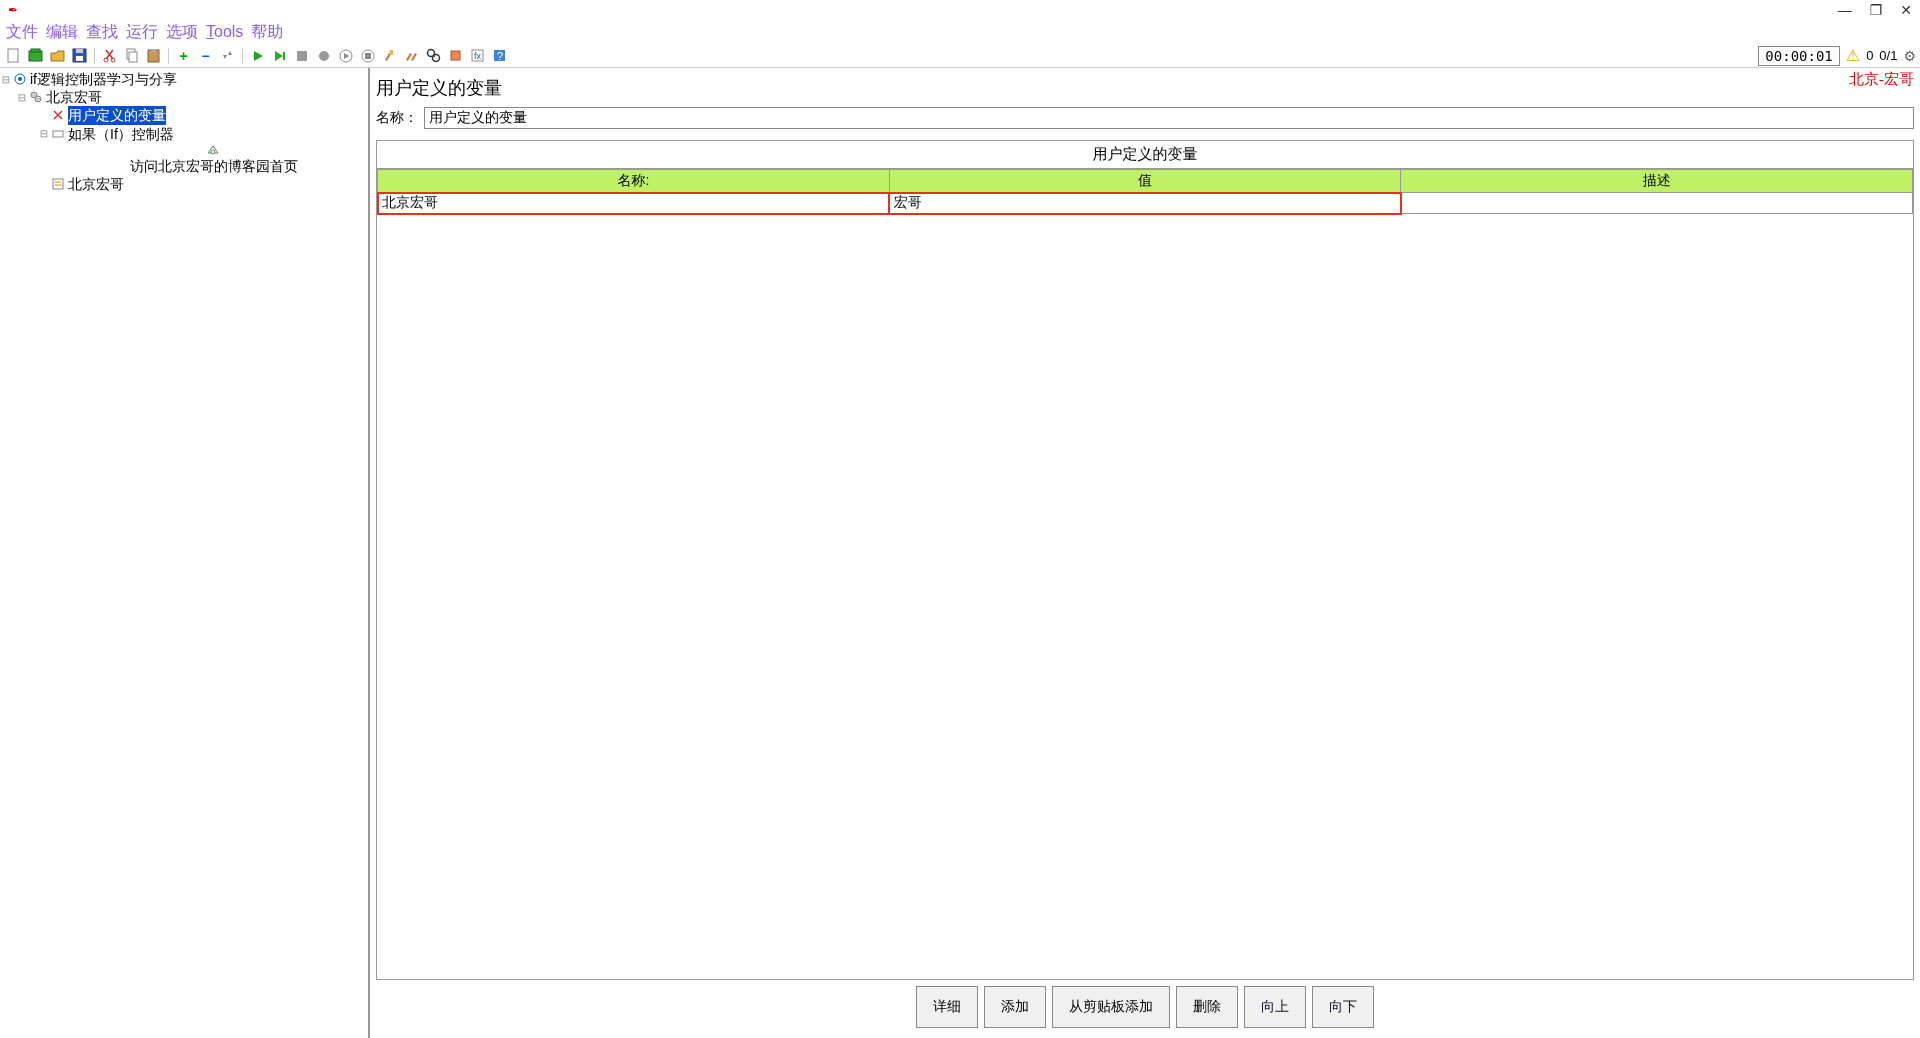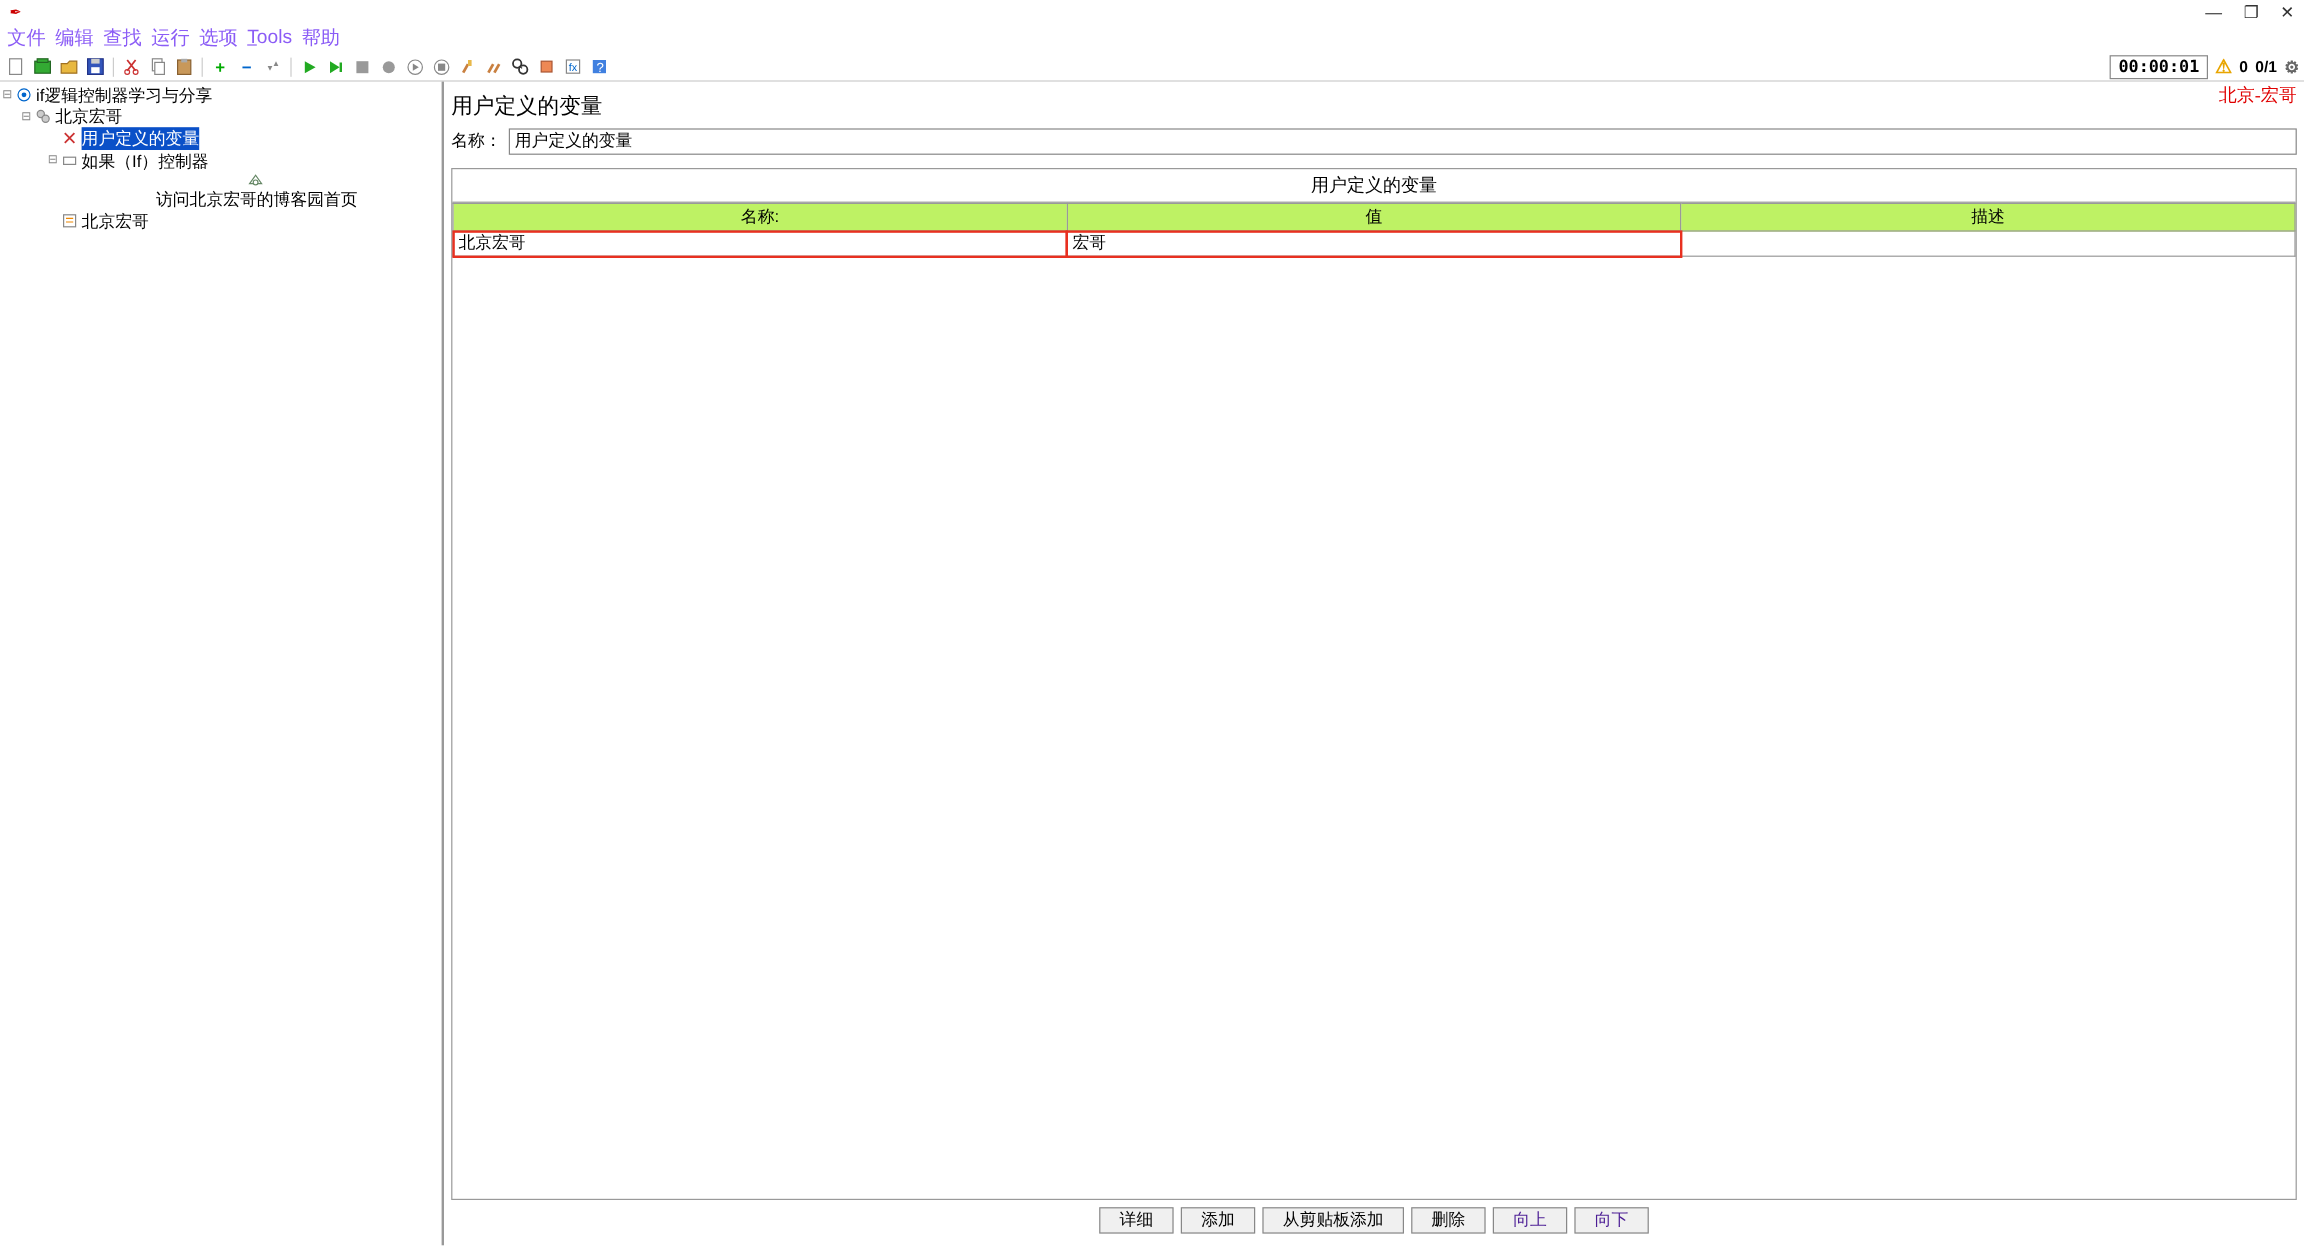--- a/index.html
+++ b/index.html
@@ -10,21 +10,21 @@
 .titlebar .controls { margin-left: auto; display: flex; gap: 18px; font-size: 14px; color: #333; }
 .titlebar .controls span { cursor: pointer; }
 
 .menubar { height: 24px; display: flex; align-items: center; padding: 0 6px; gap: 8px; font-size: 16px; color: #8b5cf6; }
 .menubar span { cursor: pointer; }
 .menubar .underline { text-decoration: underline; }
 
 .toolbar { height: 24px; display: flex; align-items: center; padding: 0 4px; gap: 3px; border-bottom: 1px solid #ccc; }
 .toolbar .btn { width: 19px; height: 19px; display: flex; align-items: center; justify-content: center; cursor: pointer; font-size: 14px; }
 .toolbar .sep { width: 1px; height: 16px; background: #ccc; margin: 0 2px; }
-.toolbar .right { margin-left: auto; display: flex; align-items: center; gap: 6px; font-weight: bold; }
+.toolbar .right { margin-left: auto; display: flex; align-items: center; gap: 6px; }
 .toolbar .timer { border: 1px solid #888; padding: 1px 6px; font-family: monospace; font-size: 14px; background: #fff; }
 .toolbar .warn { color: #e8a500; font-size: 16px; }
 .toolbar .gear { color: #666; font-size: 14px; }
 
 .main { display: flex; height: calc(100vh - 68px); }
 .tree-pane { width: 370px; border-right: 2px solid #999; overflow: auto; padding: 2px 0; font-size: 14px; line-height: 1.3; }
 .tree-node { white-space: nowrap; display: flex; align-items: center; }
 .tree-toggle { width: 12px; text-align: center; color: #888; font-size: 10px; cursor: pointer; }
 .tree-icon { width: 16px; display: inline-flex; justify-content: center; margin-right: 2px; }
 .tree-label { cursor: pointer; }
@@ -43,22 +43,22 @@
 
 .vars-section { flex: 1; display: flex; flex-direction: column; border: 1px solid #999; margin-top: 8px; }
 .vars-title { text-align: center; font-size: 15px; padding: 4px 0; border-bottom: 1px solid #999; }
 .vars-table { width: 100%; border-collapse: collapse; table-layout: fixed; }
 .vars-table th { border: 1px solid #999; background: #bef264; font-weight: normal; font-size: 14px; padding: 2px; }
 .vars-table td { border: 1px solid #999; font-size: 14px; padding: 1px 4px; height: 18px; }
 .highlight-row td:nth-child(1), .highlight-row td:nth-child(2) { outline: 2px solid #e83020; outline-offset: -1px; }
 .vars-body { flex: 1; overflow: auto; }
 
 .button-row { display: flex; justify-content: center; gap: 6px; padding: 6px 0; }
-.button-row button { border: 1px solid #888; background: #f0f0f0; padding: 1px 16px; font-size: 14px; cursor: pointer; font-family: inherit; }
-.button-row button:disabled { color: #4c1d95; }
+.button-row button { border: 1px solid #888; background: #f0f0f0; padding: 11px 16px; font-size: 14px; cursor: pointer; font-family: inherit; }
+.button-row button:disabled { color: #0f172a; }
 
 svg { display: block; }
 </style>
 </head>
 <body>
 
 <div class="titlebar">
   <span class="feather">✒</span>
   <div class="controls">
     <span>—</span>

